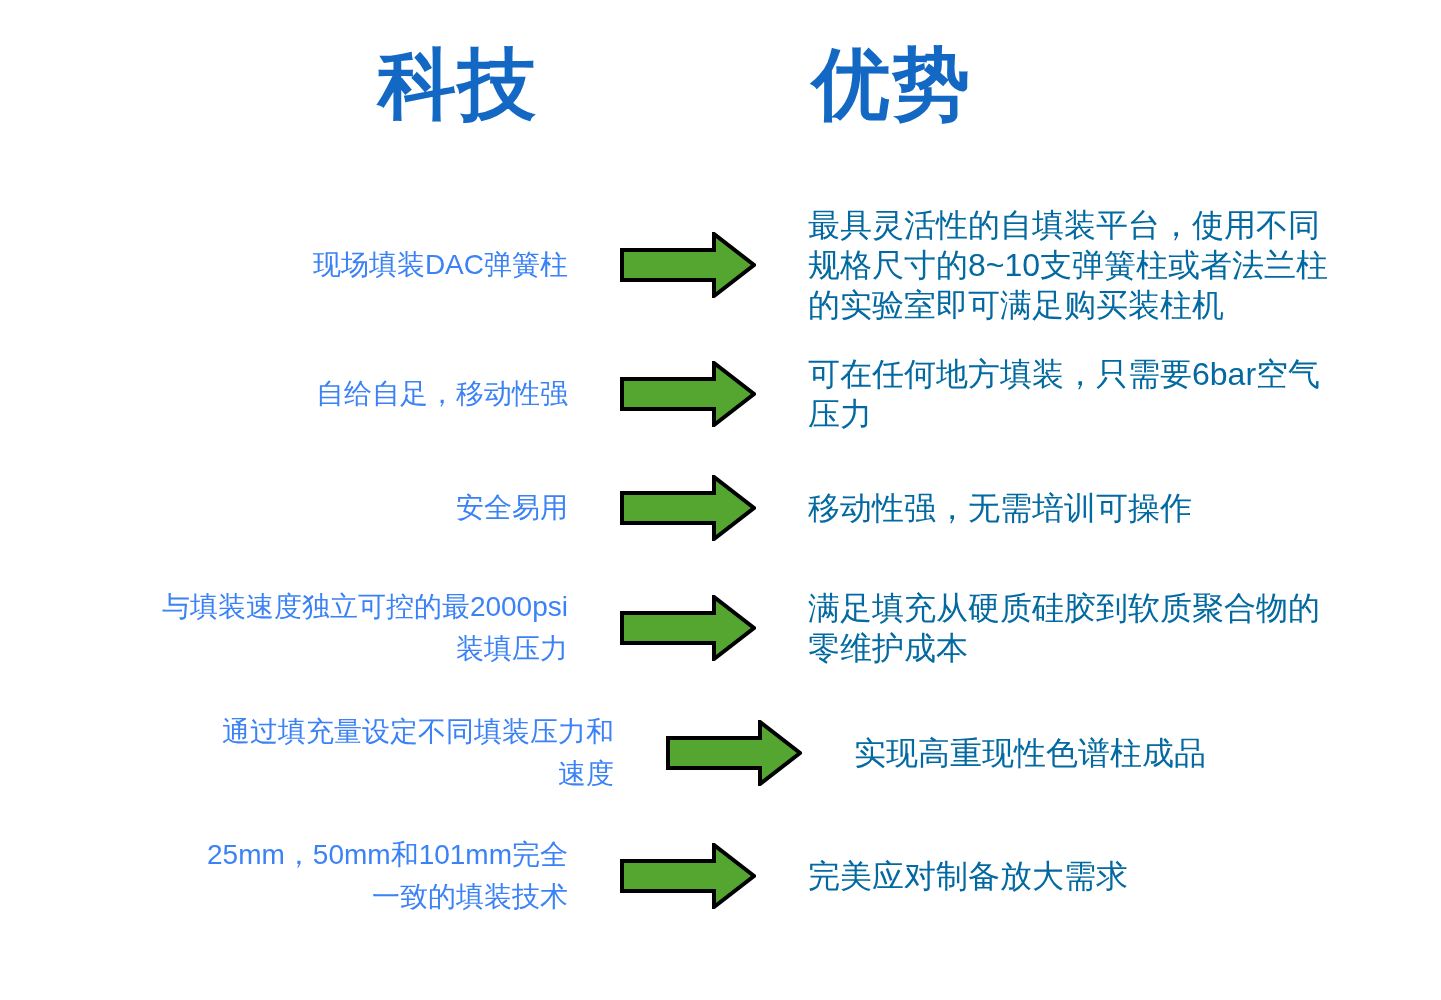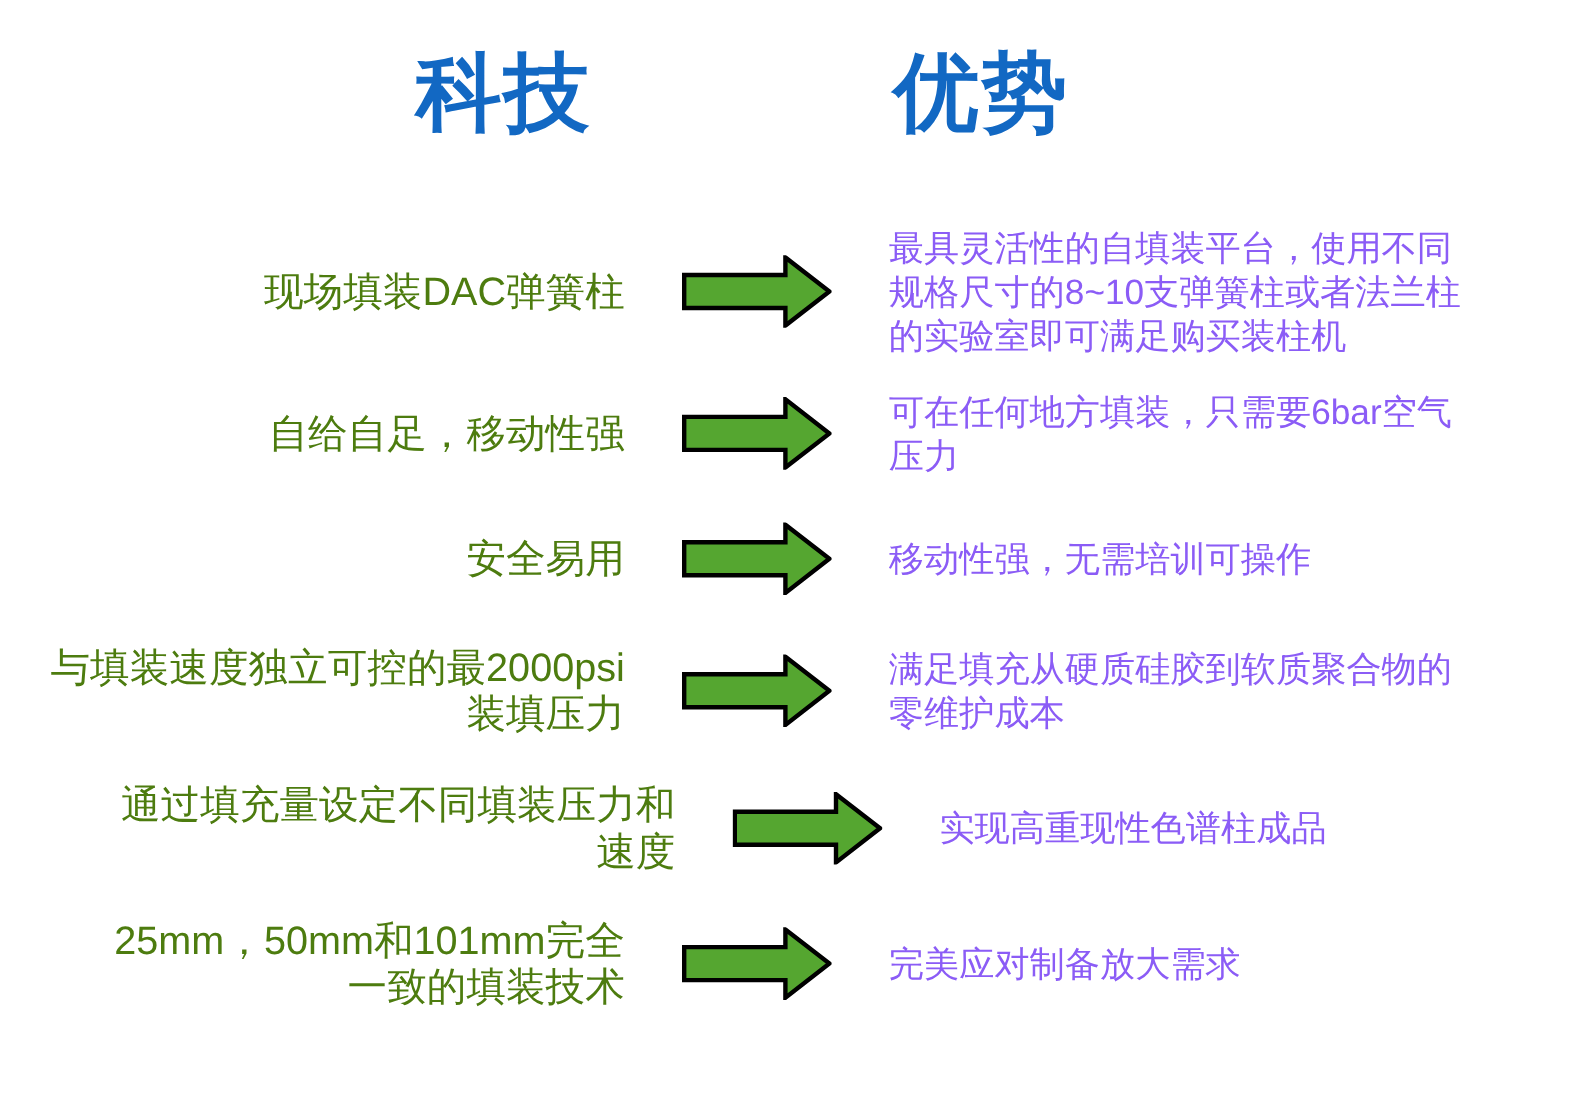--- a/index.html
+++ b/index.html
@@ -47,39 +47,39 @@
     position: relative;
     display: flex;
     align-items: center;
     width: 1441px;
   }
   .col-left {
     width: 568px;
     padding-right: 0px;
     box-sizing: border-box;
     text-align: right;
-    font-size: 36px;
+    font-size: 28px;
     line-height: 42px;
-    color: #4d7c0f;
+    color: #3b82f6;
     white-space: pre-line;
   }
   .col-arrow {
     width: 240px;
     display: flex;
     align-items: center;
     justify-content: center;
     flex: 0 0 240px;
   }
   .col-right {
     width: 633px;
     flex: 0 0 633px;
     text-align: left;
     font-size: 32px;
     line-height: 40px;
-    color: #8b5cf6;
+    color: #0369a1;
     white-space: pre-line;
   }
 
   .arrow-svg {
     display: block;
     width: 136px;
     height: 66px;
   }
 
   

